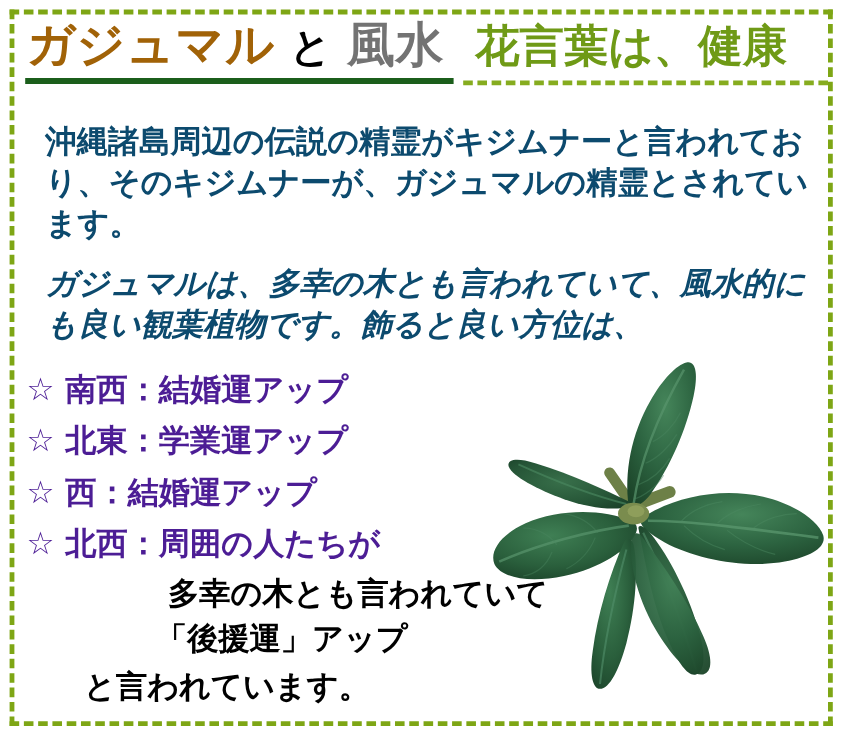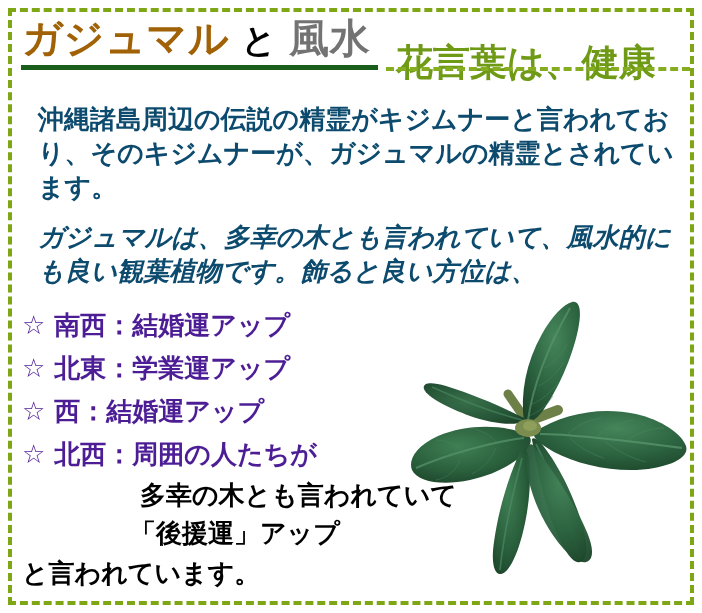--- a/index.html
+++ b/index.html
@@ -68,21 +68,20 @@
   .title-sub {
     position: absolute;
     left: 396px;
     top: 2px;
     width: 296px;
     font-size: 37px;
     line-height: 46px;
     font-weight: bold;
     color: #6f9a16;
     white-space: nowrap;
-    margin-top: 24px;
   }
   .rule-dashed {
     position: absolute;
     left: 386px;
     top: 53px;
     width: 304px;
     height: 0;
     border-top: 4px dashed #86ac1f;
   }
 
@@ -127,20 +126,21 @@
   .indent-1 { padding-left: 118px; }
   .indent-2 { padding-left: 108px; }
 
   .closing {
     color: #000000;
     font-size: 26px;
     line-height: 38px;
     font-weight: bold;
     white-space: nowrap;
     margin-top: 2px;
+    margin-left: 48px;
   }
 
   
   .plant {
     position: absolute;
     left: 408px;
     top: 282px;
     width: 284px;
     height: 304px;
     pointer-events: none;

